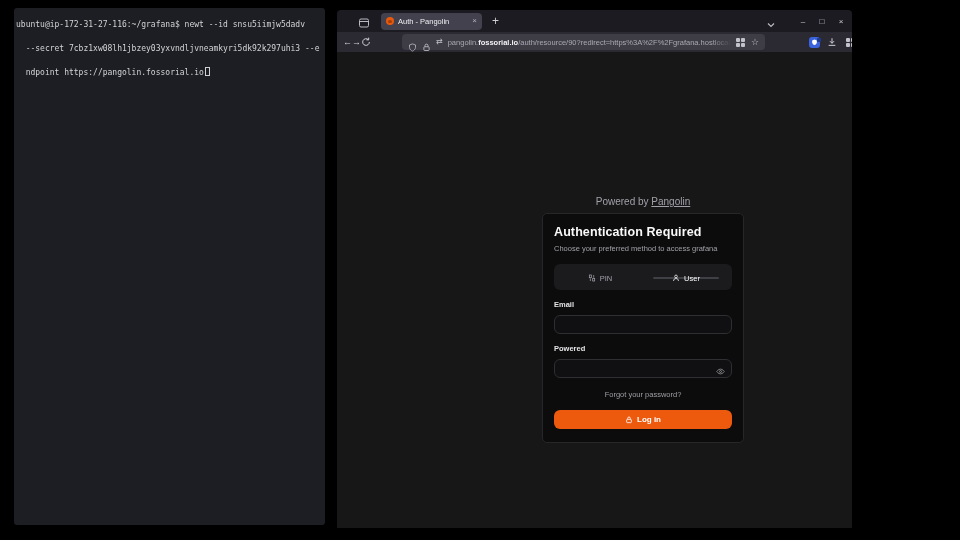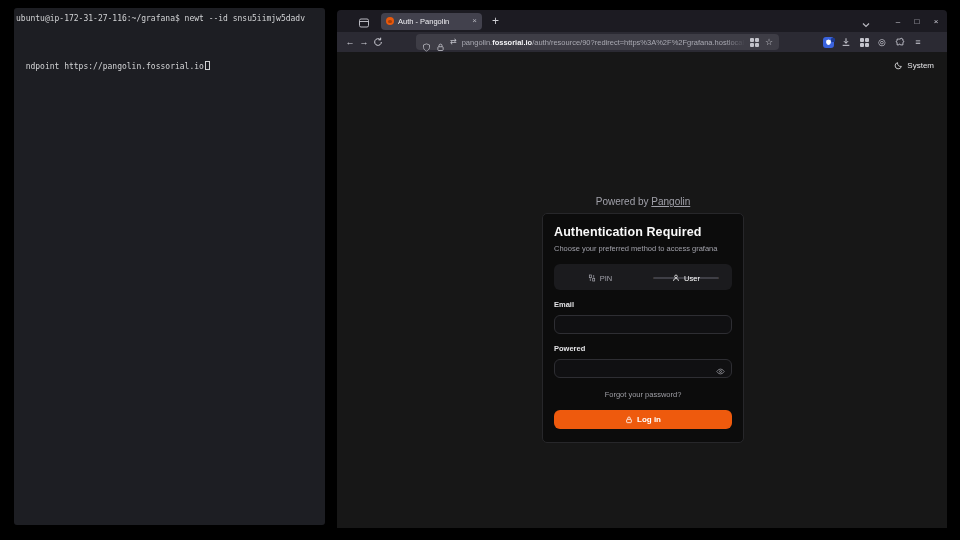--- a/index.html
+++ b/index.html
@@ -1,29 +1,29 @@
 <!DOCTYPE html>
 <html><head>
 <meta charset="utf-8">
 <style>
   * { margin:0; padding:0; box-sizing:border-box; }
   html,body { width:960px; height:540px; background:#000; overflow:hidden;
     font-family:"Liberation Sans", sans-serif; }
 
   
   .terminal { position:absolute; left:14px; top:8px; width:311px; height:517px;
-    background:#1d1e23; border-radius:3px; padding:5px 2px;
+    background:#1d1e23; border-radius:3px; padding:11px 2px;
     font-family:"DejaVu Sans Mono", monospace; font-size:8px; line-height:12px;
     color:#d3d4d6; white-space:pre-wrap; word-break:break-all; }
   .term-line { display:inline; }
   .cursor { display:inline-block; width:5px; height:9px; border:1px solid #cfd0d2;
     vertical-align:-1px; margin-left:1px; }
 
   
-  .browser { position:absolute; left:337px; top:10px; width:610px; height:518px;
+  .browser { position:absolute; left:337px; top:10px; width:515px; height:518px;
     background:#1c1b22; border-radius:4px 4px 0 0; overflow:hidden; }
 
   .tabbar { height:22px; display:flex; align-items:center; padding:0 6px 0 21px; }
   .ffview { width:12px; height:12px; color:#b9b9c1; margin-right:11px; }
   .tab { width:101px; height:17px; background:#42414d; border-radius:4px;
     display:flex; align-items:center; padding:0 5px; gap:4px; }
   .favicon { width:8px; height:8px; border-radius:50%; background:#e8590c; flex:none;
     position:relative; }
   .favicon:after { content:""; position:absolute; left:2px; top:3px; width:4px; height:3px;
     background:rgba(120,40,0,.55); border-radius:2px; }
@@ -90,21 +90,21 @@
   .forgot { margin-top:12px; text-align:center; font-size:7.5px; color:#9f9fa5; }
   .login-btn { margin-top:11px; width:100%; height:19px; border:none; border-radius:6px;
     color:#fff; font-size:8px; font-weight:700; display:flex; align-items:center;
     justify-content:center; gap:4px; cursor:pointer; }
   .login-btn svg { width:8px; height:8px; }
 </style>
 </head>
 <body>
 
 <div class="terminal"><span class="term-line">ubuntu@ip-172-31-27-116:~/grafana$ newt --id snsu5iimjw5dadv</span><br>
-  <br>
+  <span class="term-line">--secret 7cbz1xw08lh1jbzey03yxvndljvneamkyri5dk92k297uhi3 --e</span><br>
   <span class="term-line">ndpoint https://pangolin.fossorial.io</span><span class="cursor"></span>
 </div>
 
 <div class="browser">
 
   <div class="tabbar">
     <div class="ffview">
       <svg viewBox="0 0 12 12" fill="none" stroke="currentColor" stroke-width="1">
         <rect x="1.5" y="2" width="9" height="8" rx="1.5"></rect>
           <line x1="1.5" y1="4.5" x2="10.5" y2="4.5"></line>

